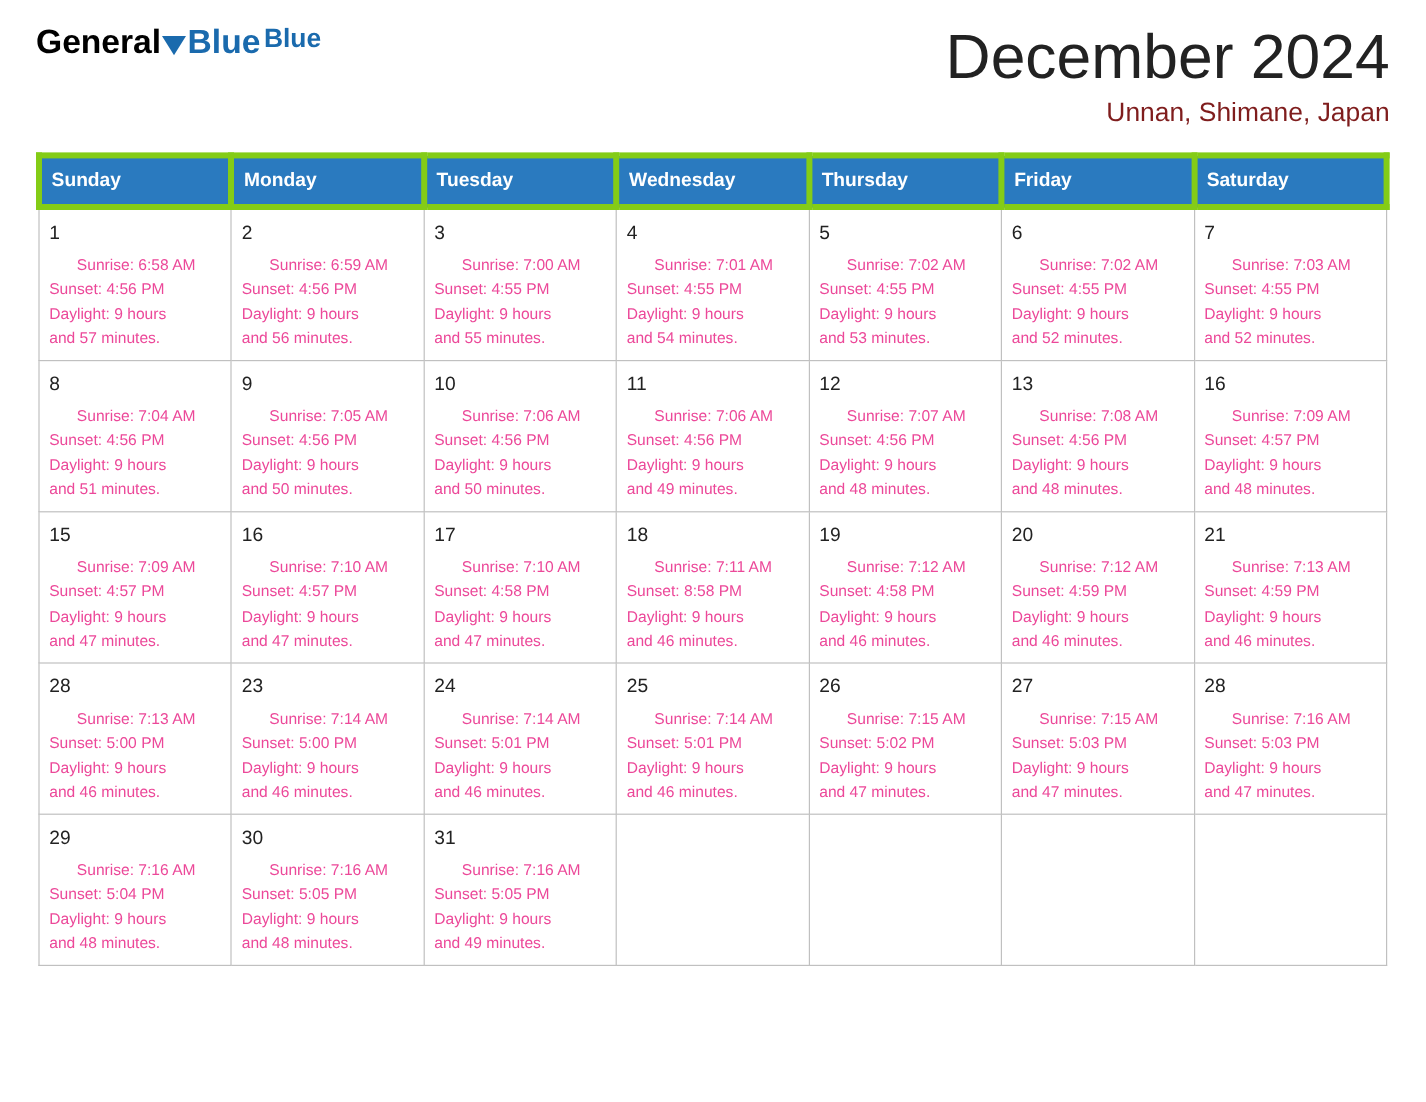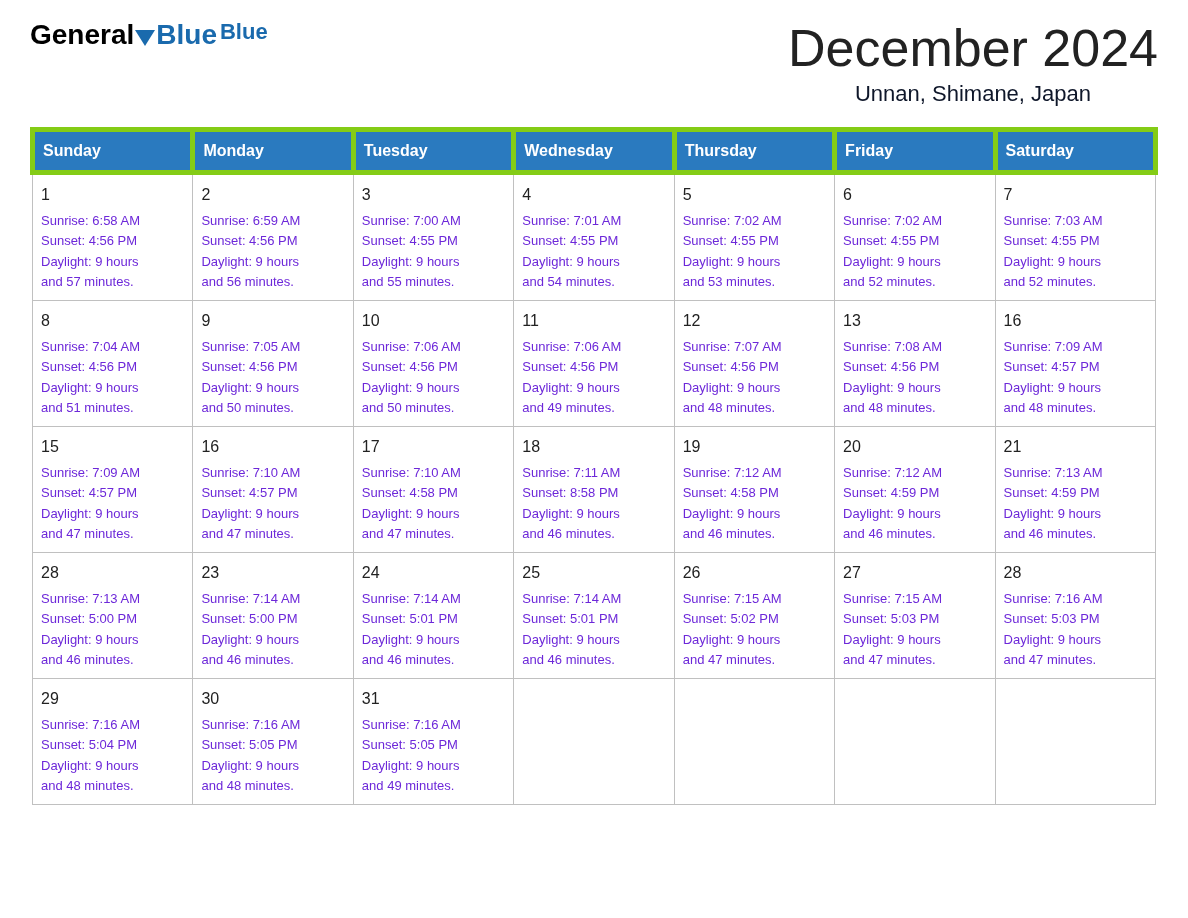--- a/index.html
+++ b/index.html
@@ -9,30 +9,30 @@
       width: 1188px;
       min-height: 918px;
       padding: 20px 30px;
     }
     .header {
       display: flex;
       justify-content: space-between;
       align-items: flex-start;
       margin-bottom: 20px;
     }
-    .title-section { text-align: center; }
+    .title-section { text-align: right; }
     .month-title {
       font-size: 52px;
       font-weight: normal;
       color: #222;
       line-height: 1.1;
     }
     .subtitle {
       font-size: 22px;
-      color: #0f172a;
+      color: #7f1d1d;
       margin-top: 4px;
     }
     table {
       width: 100%;
       border-collapse: collapse;
       table-layout: fixed;
     }
     thead tr th {
       background-color: #2a7abf;
       color: #fff;
@@ -52,22 +52,23 @@
       min-height: 100px;
     }
     tbody tr td .day-number {
       font-size: 16px;
       font-weight: normal;
       display: block;
       margin-bottom: 4px;
     }
     tbody tr td .day-info {
       font-size: 13px;
-      color: #6d28d9;
+      color: #ec4899;
       line-height: 1.55;
+      margin-left: 23px;
     }
     .logo-wrapper {
       display: flex;
       flex-direction: row;
       line-height: 1.1;
     }
     .logo-row1 {
       display: flex;
       align-items: center;
       font-size: 28px;

